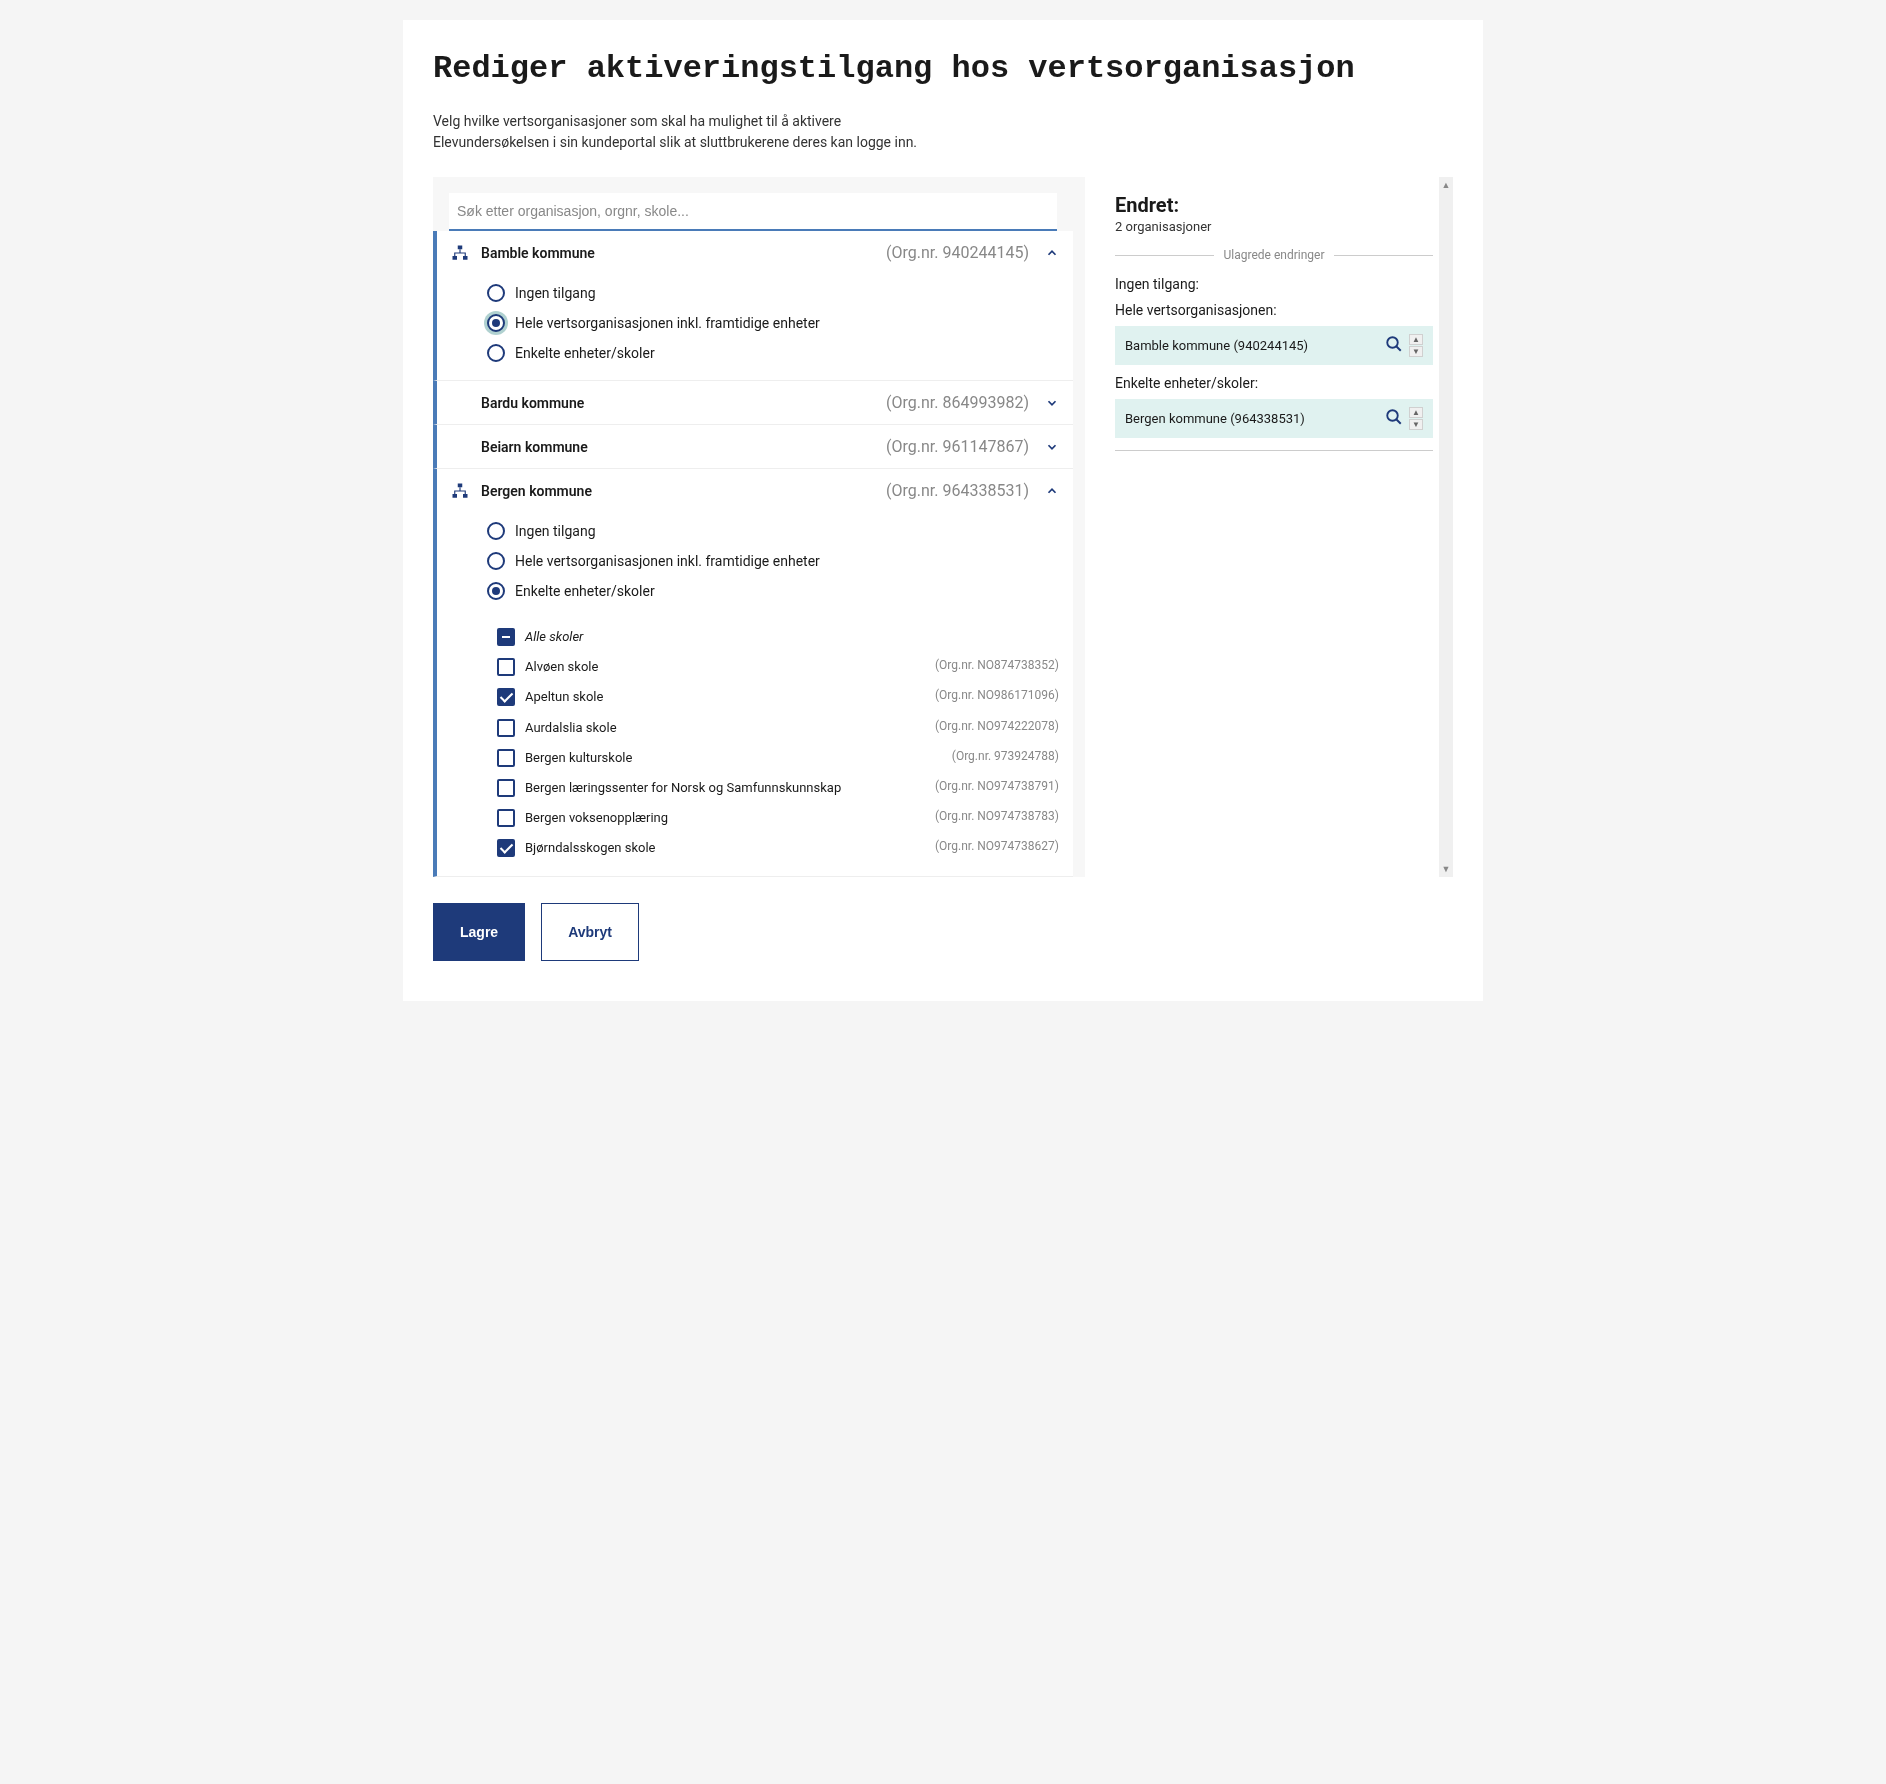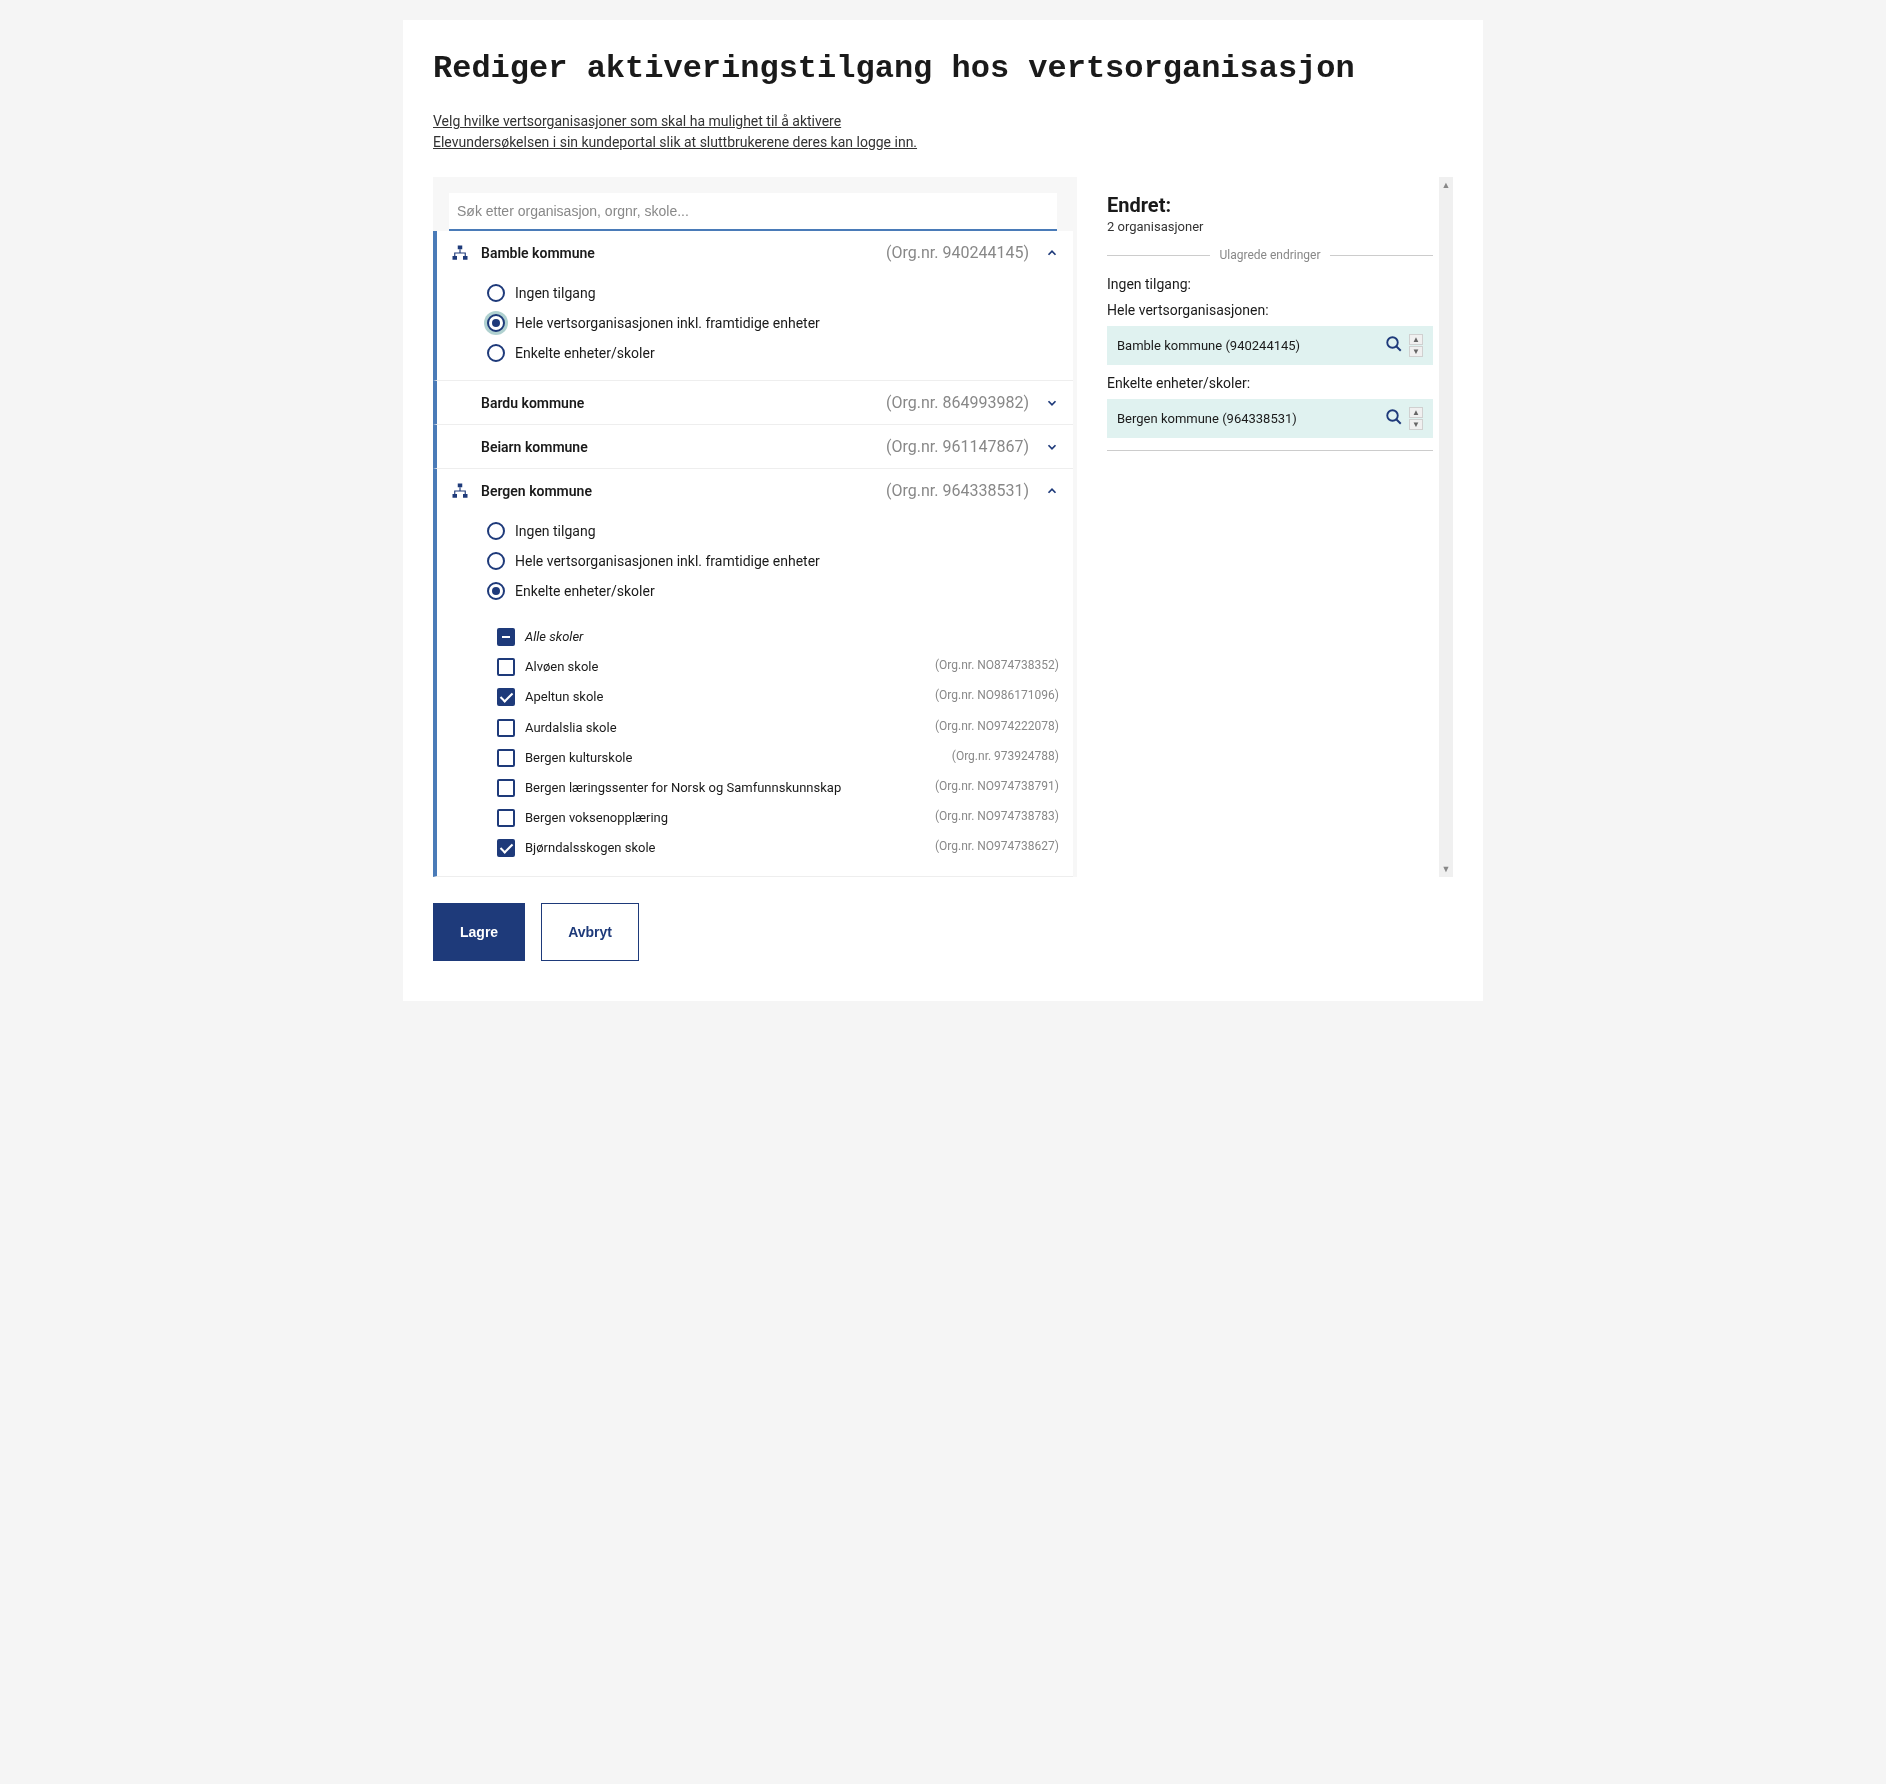--- a/index.html
+++ b/index.html
@@ -1,21 +1,21 @@
 <!DOCTYPE html>
 <html><head>
 <meta charset="utf-8">
 <style>
   * { box-sizing: border-box; margin: 0; padding: 0; }
   body { font-family: -apple-system, BlinkMacSystemFont, "Segoe UI", Roboto, Arial, sans-serif; background: #f5f5f5; color: #1a1a1a; }
   .page { background: #fff; margin: 20px auto; max-width: 1080px; padding: 30px 30px 30px 30px; position: relative; }
   h1 { font-size: 32px; font-weight: 700; margin-bottom: 24px; color: #1a1a1a; font-family: Liberation Mono, monospace; }
-  .intro { font-size: 14px; color: #333; line-height: 1.5; margin-bottom: 24px; text-decoration: underline; }
-
-  .main-area { display: flex; gap: 4px; background: #f7f7f7; padding: 0; position: relative; }
+  .intro { font-size: 14px; color: #333; line-height: 1.5; margin-bottom: 24px; }
+
+  .main-area { display: flex; gap: 12px; background: #f7f7f7; padding: 0; position: relative; }
   .left-col { flex: 0 0 640px; padding: 0; }
   .right-col { flex: 1; padding: 16px 20px 16px 30px; background: #fff; position: relative; }
 
   .search-wrap { padding: 16px 16px 0 16px; }
   .search-input { width: 100%; border: none; border-bottom: 2px solid #4a7bb8; padding: 10px 8px; font-size: 14px; background: #fff; outline: none; }
   .search-input::placeholder { color: #888; }
 
   .cols { display: flex; }
   .sidebar { flex: 0 0 210px; padding: 20px 8px 20px 16px; }
   .sidebar-item { padding: 10px 8px; font-size: 14px; color: #333; cursor: pointer; border-left: 4px solid transparent; margin-bottom: 2px; }

